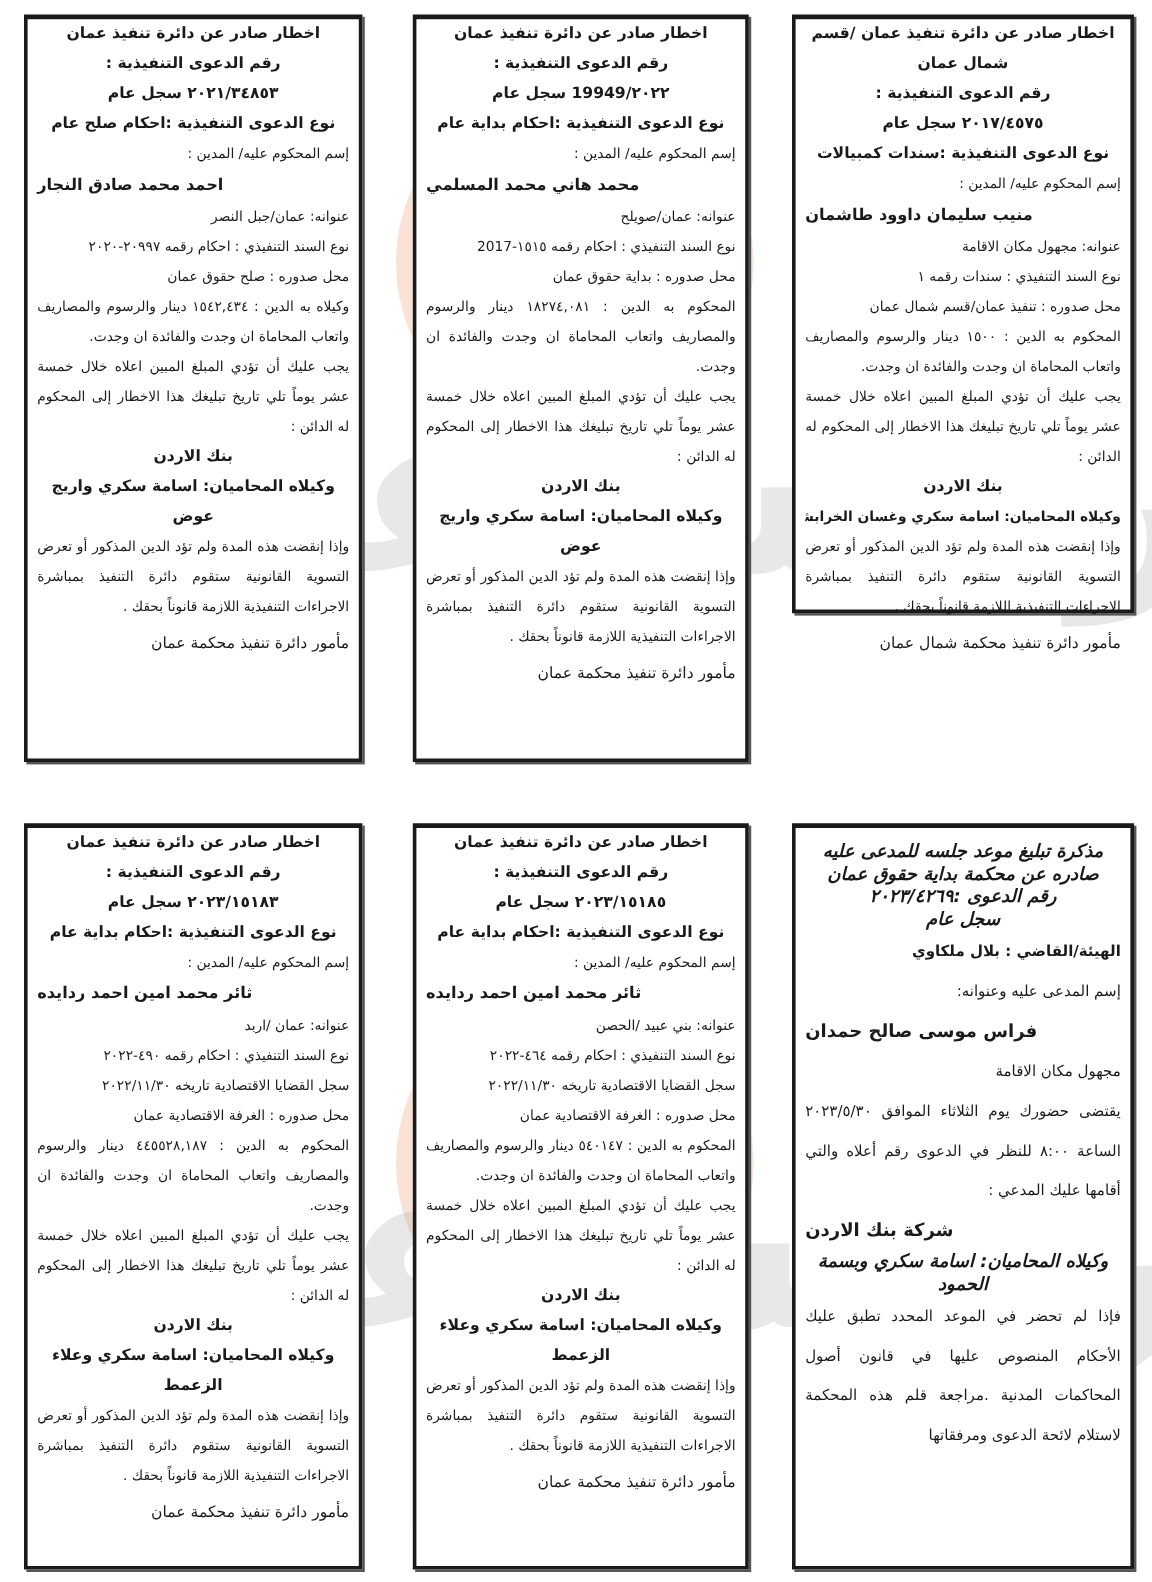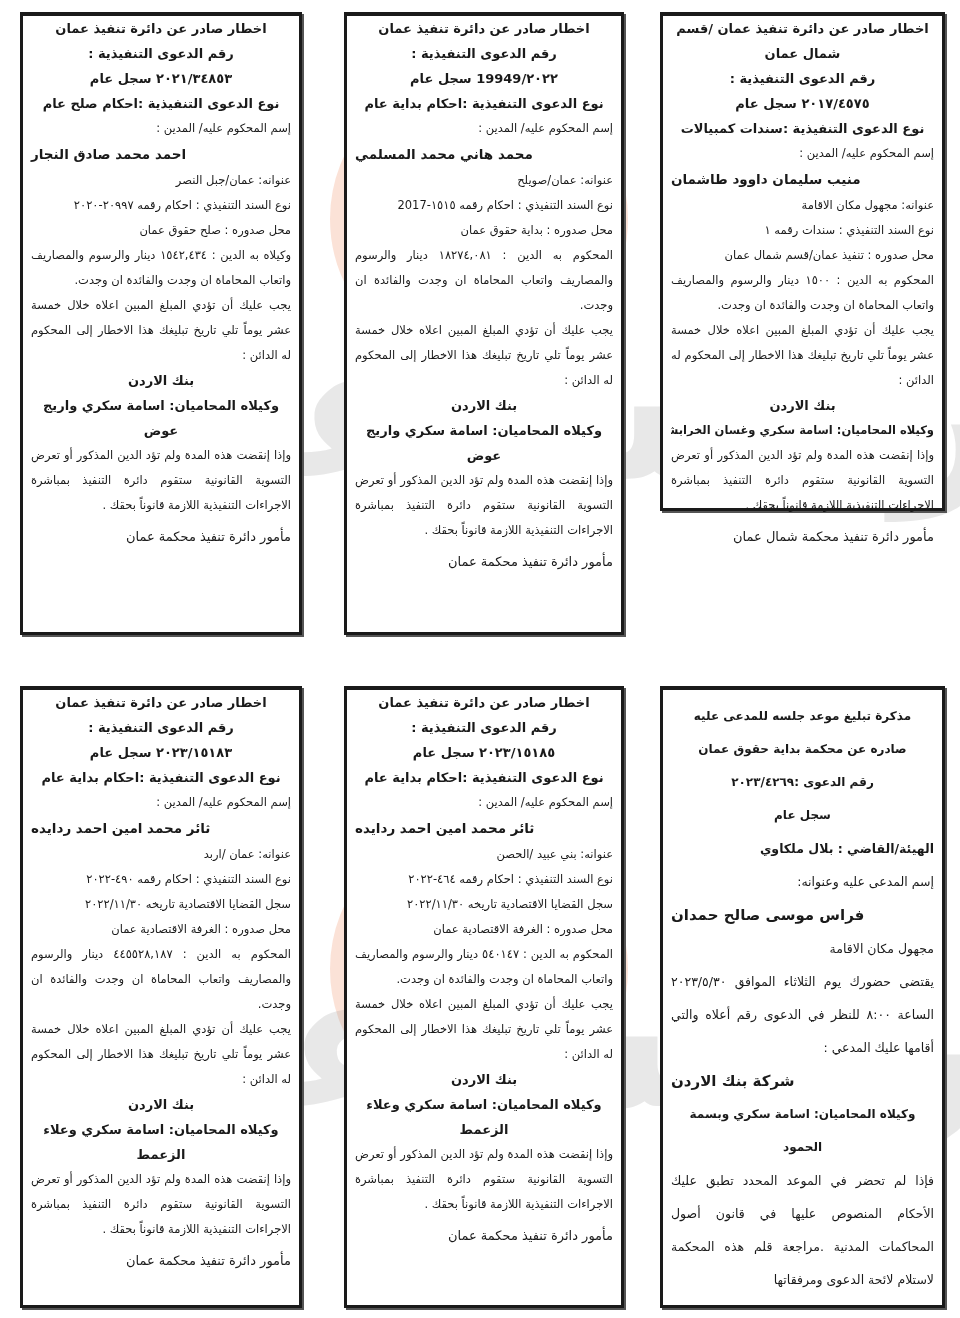--- a/index.html
+++ b/index.html
@@ -61,21 +61,21 @@
     .notice.n5 { left: 344px; top: 686px; width: 280px; height: 622px; }
     .notice.n6 { left: 20px;  top: 686px; width: 282px; height: 622px; }
 
     .c { text-align: center; font-weight: bold; font-size: 13px; line-height: 25px; }
     .name { text-align: left; font-weight: bold; font-size: 13.5px; line-height: 27px; }
     .line { text-align: right; font-size: 11.5px; line-height: 25px; white-space: nowrap; overflow: hidden; }
     .j { text-align: justify; text-align-last: right; font-size: 11.5px; line-height: 25px; }
     .b { font-weight: bold; }
     .sig { text-align: right; font-weight: normal; font-size: 13px; margin-top: 6px; }
 
-    .n4 .c { font-size: 12px; line-height: 33px; }
+    .n4 .c { font-size: 15px; line-height: 19px; font-style: italic; }
     .n4 .line, .n4 .j { font-size: 12.5px; line-height: 33px; }
     .n4 .name { font-size: 15px; line-height: 34px; }
   </style>
 </head>
 <body>
 
 <div class="watermark">
   <div class="wm-ring top"></div>
   <div class="wm-ring bottom"></div>
   <div class="wm-text wm-big1">مدار الساعة</div>

